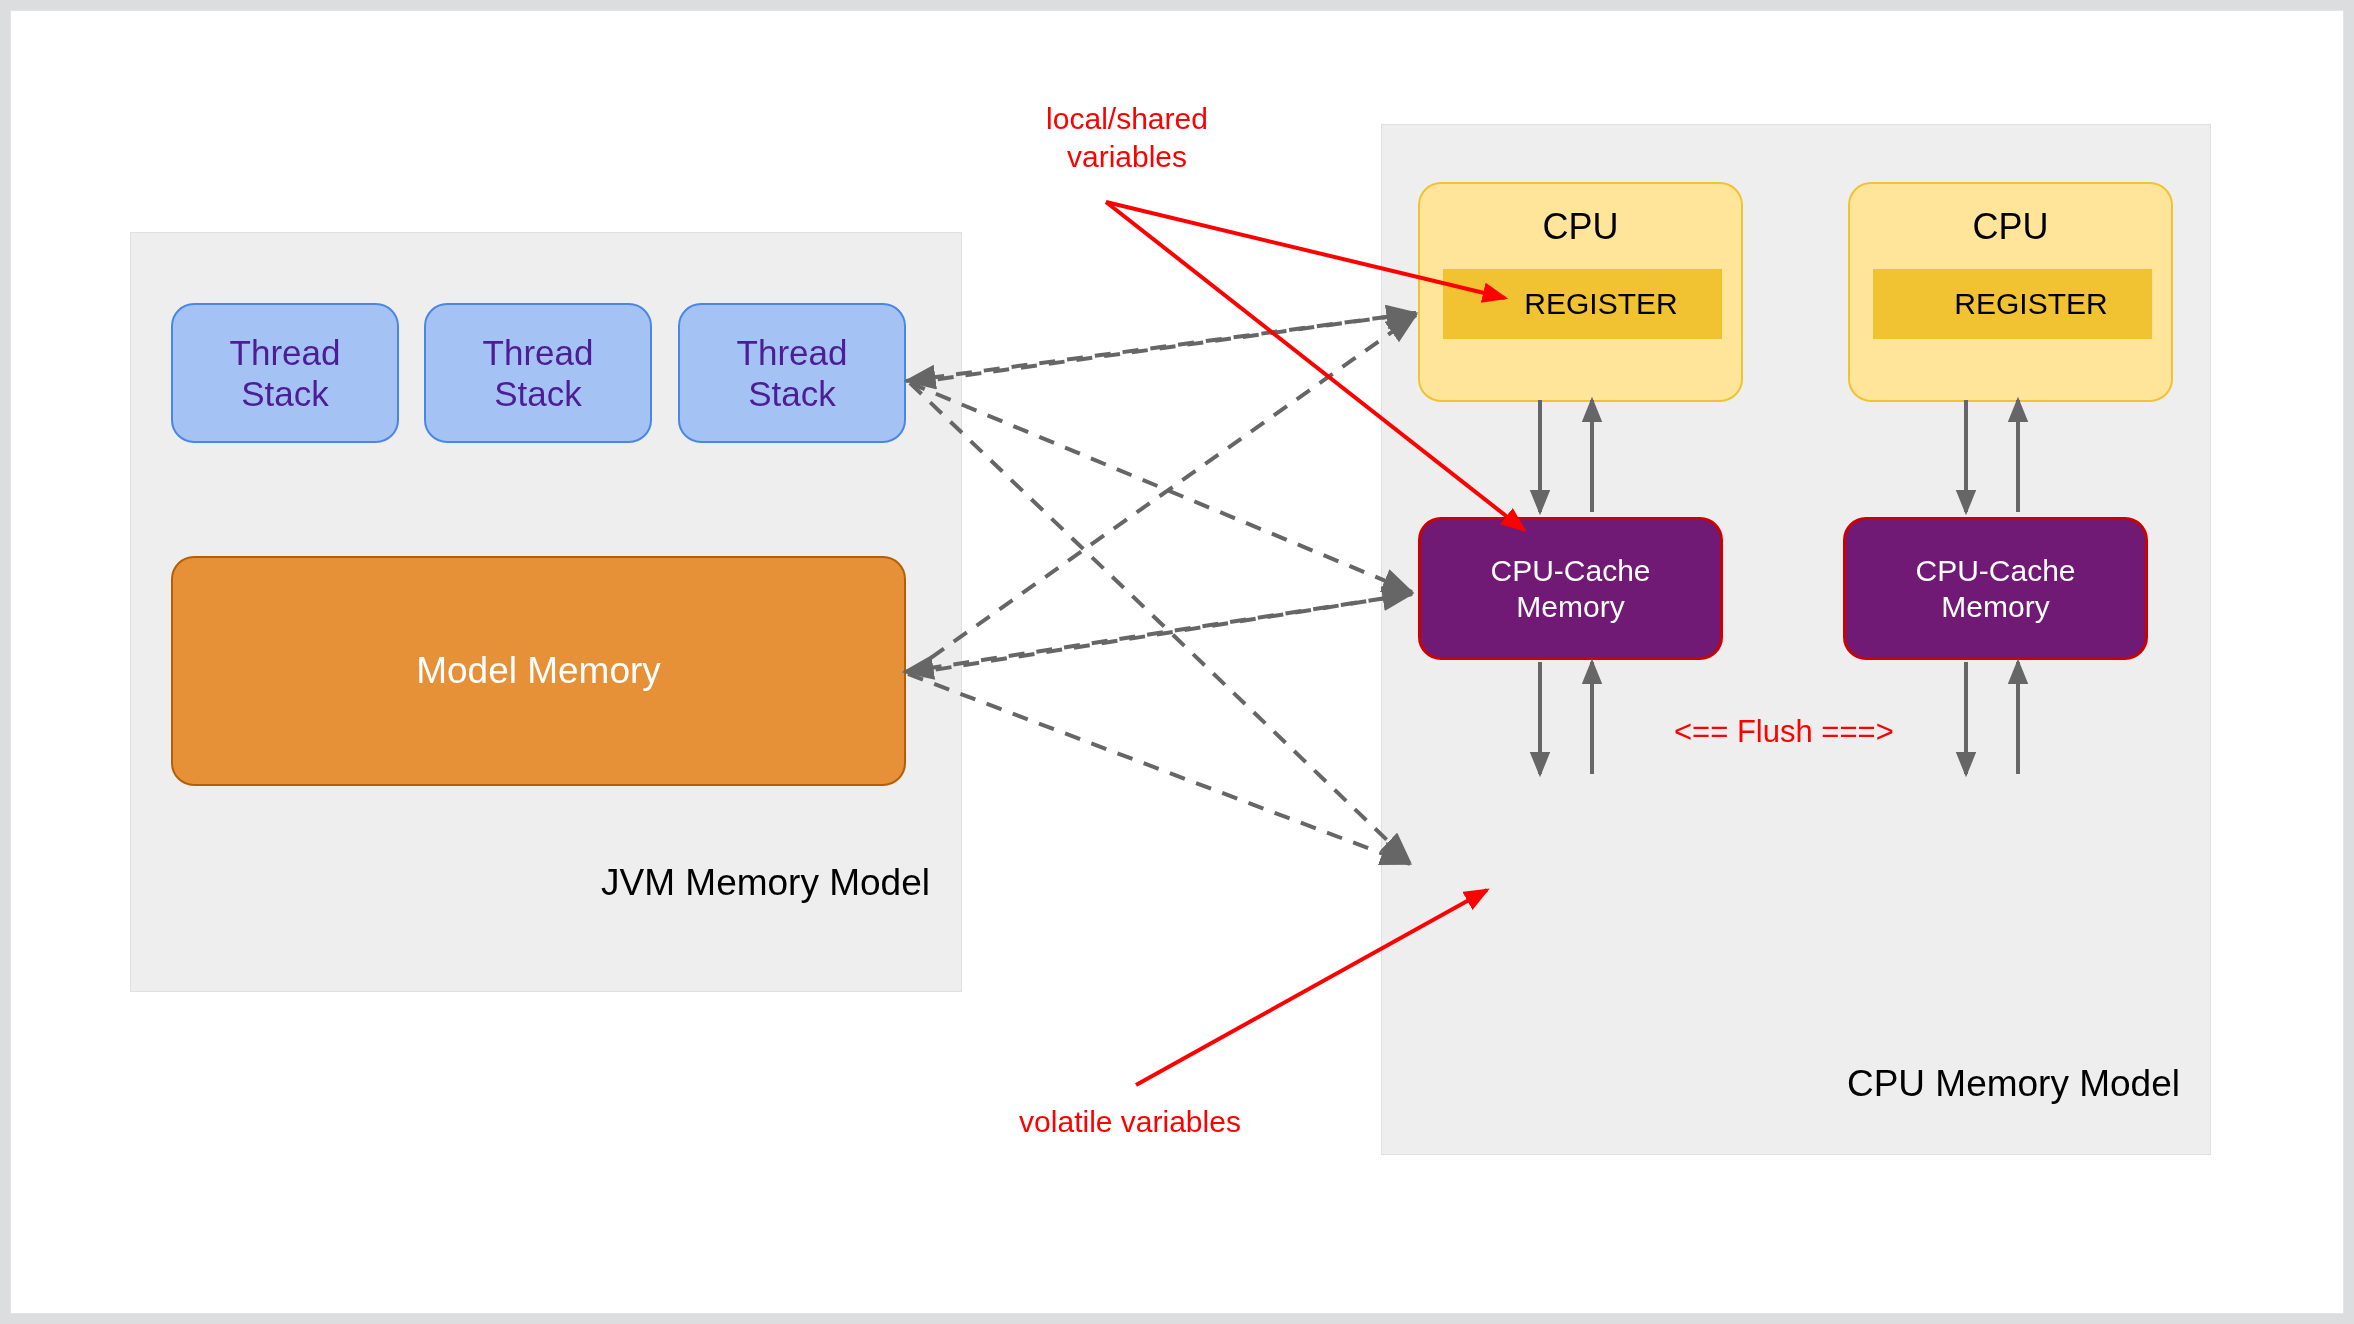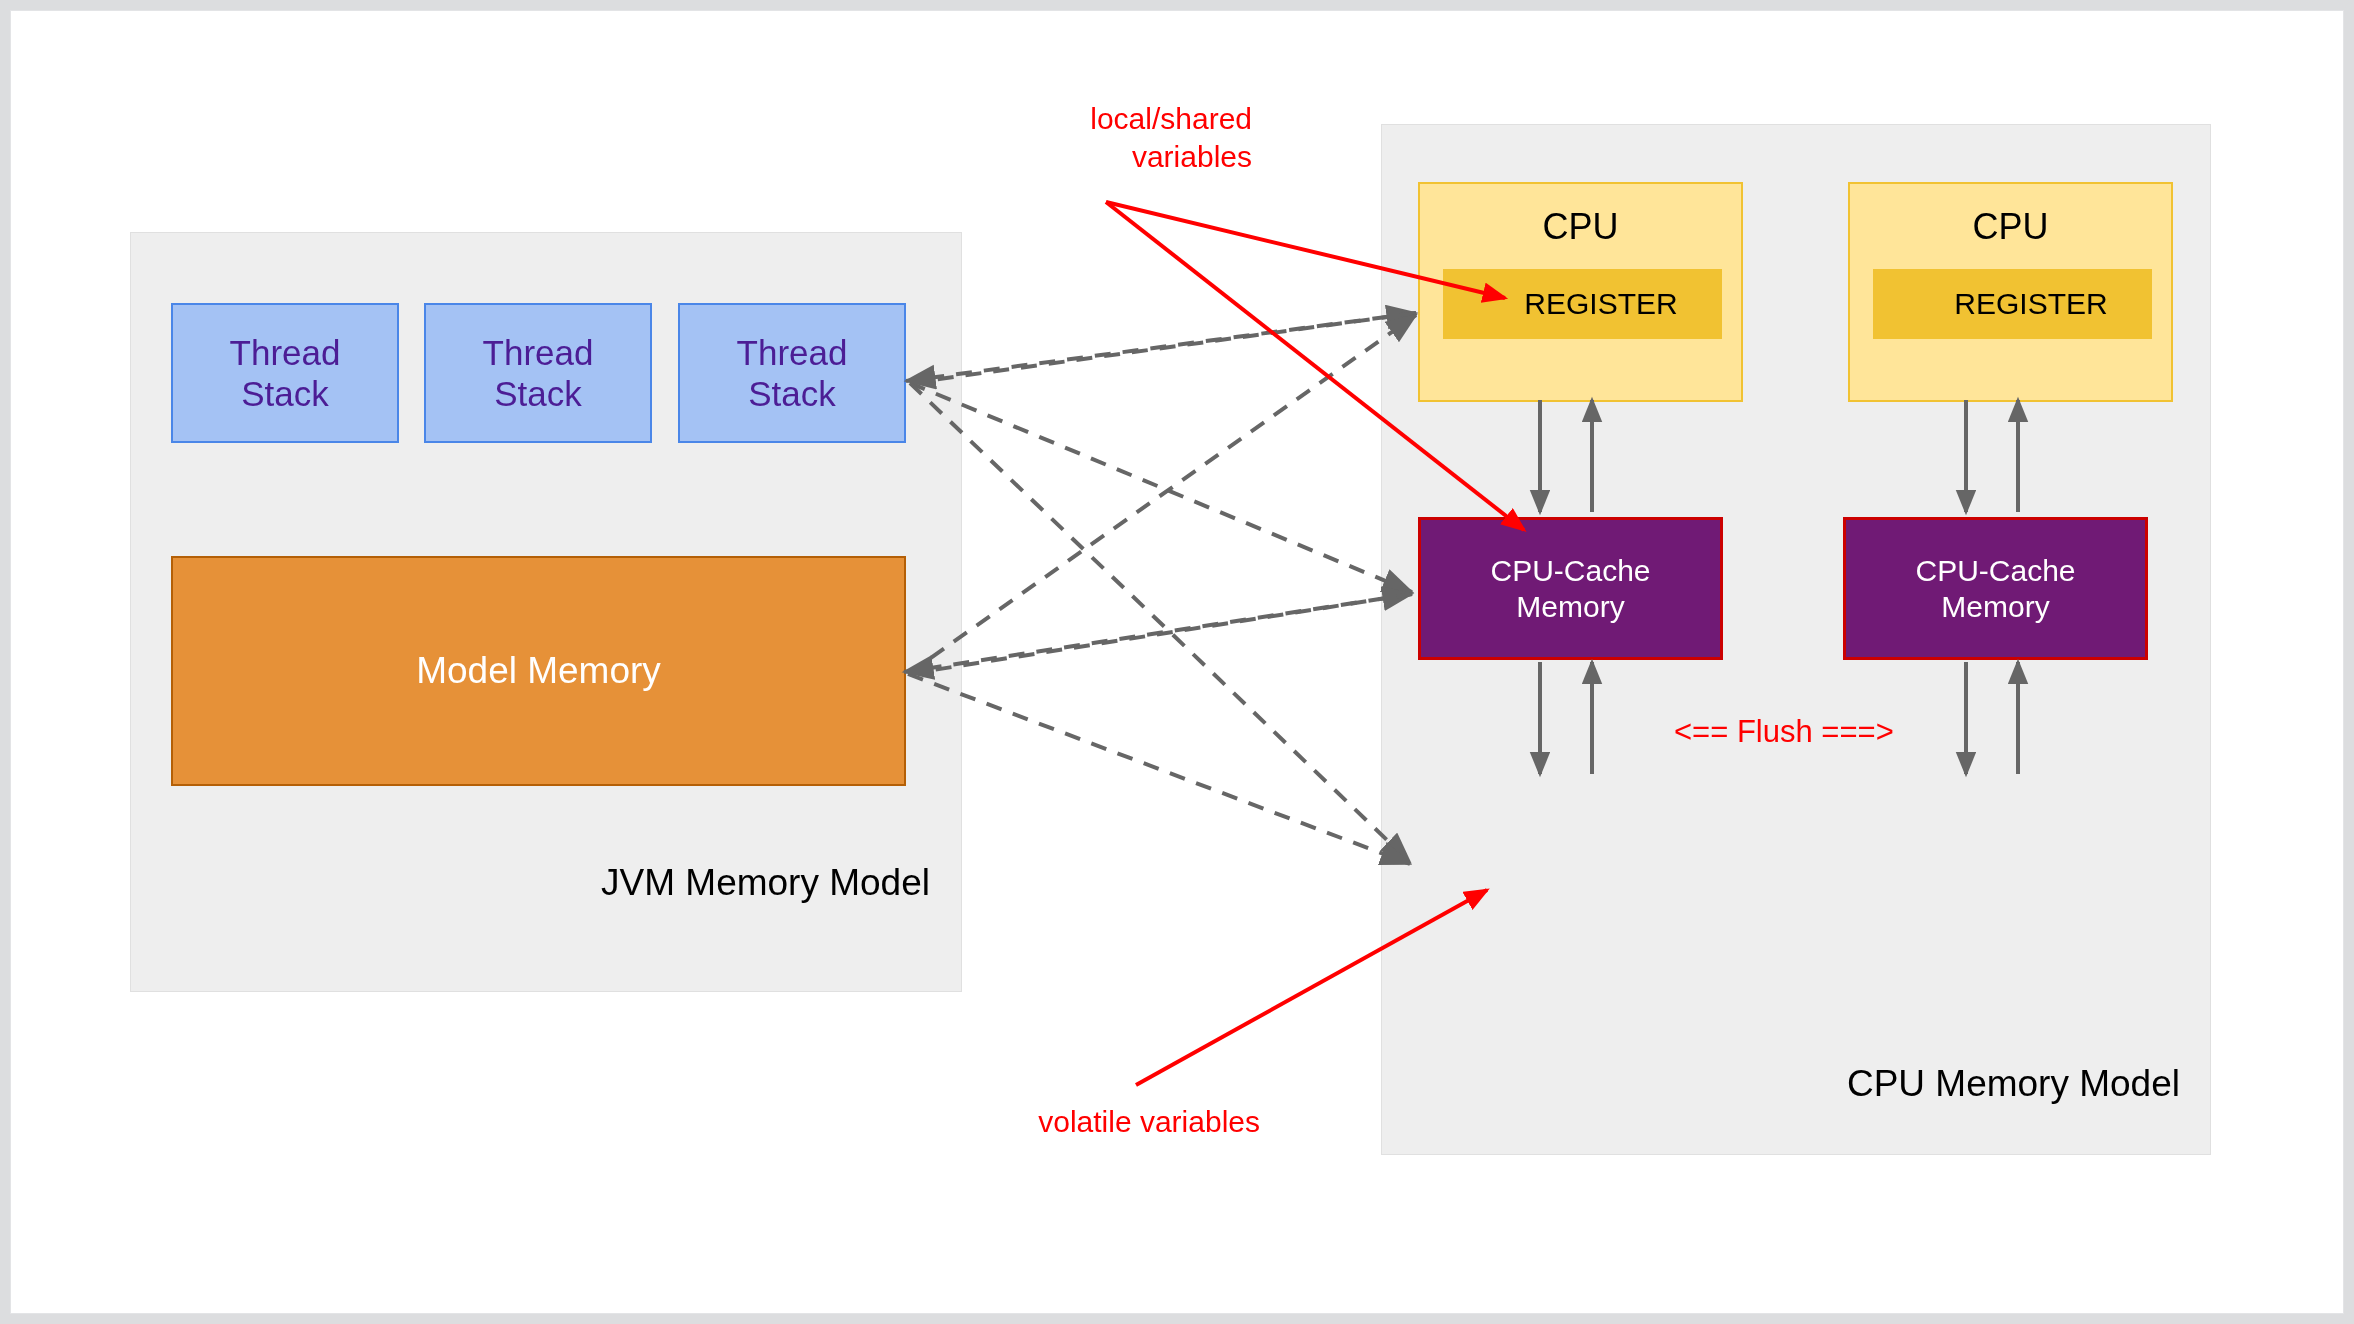--- a/index.html
+++ b/index.html
@@ -58,20 +58,21 @@
 
   
   .box {
     position: absolute;
     box-sizing: border-box;
     display: flex;
     align-items: center;
     justify-content: center;
     text-align: center;
     line-height: 1.18;
+    border-radius: 23px;
   }
   .thread-stack {
     background: #a4c2f4;
     border: 2px solid #4a86e8;
     color: #4c1d95;
     font-size: 35px;
   }
   .heap {
     background: #e69138;
     border: 2px solid #b45f06;
@@ -117,21 +118,21 @@
     color: #ffffff;
     font-size: 37px;
   }
 
   
   .annot {
     position: absolute;
     color: #ff0000;
     font-size: 30px;
     line-height: 1.25;
-    text-align: right;
+    text-align: center;
     white-space: pre-line;
   }
   .flush-label {
     position: absolute;
     color: #ff0000;
     font-size: 31px;
     white-space: nowrap;
   }
 
   svg.overlay {

